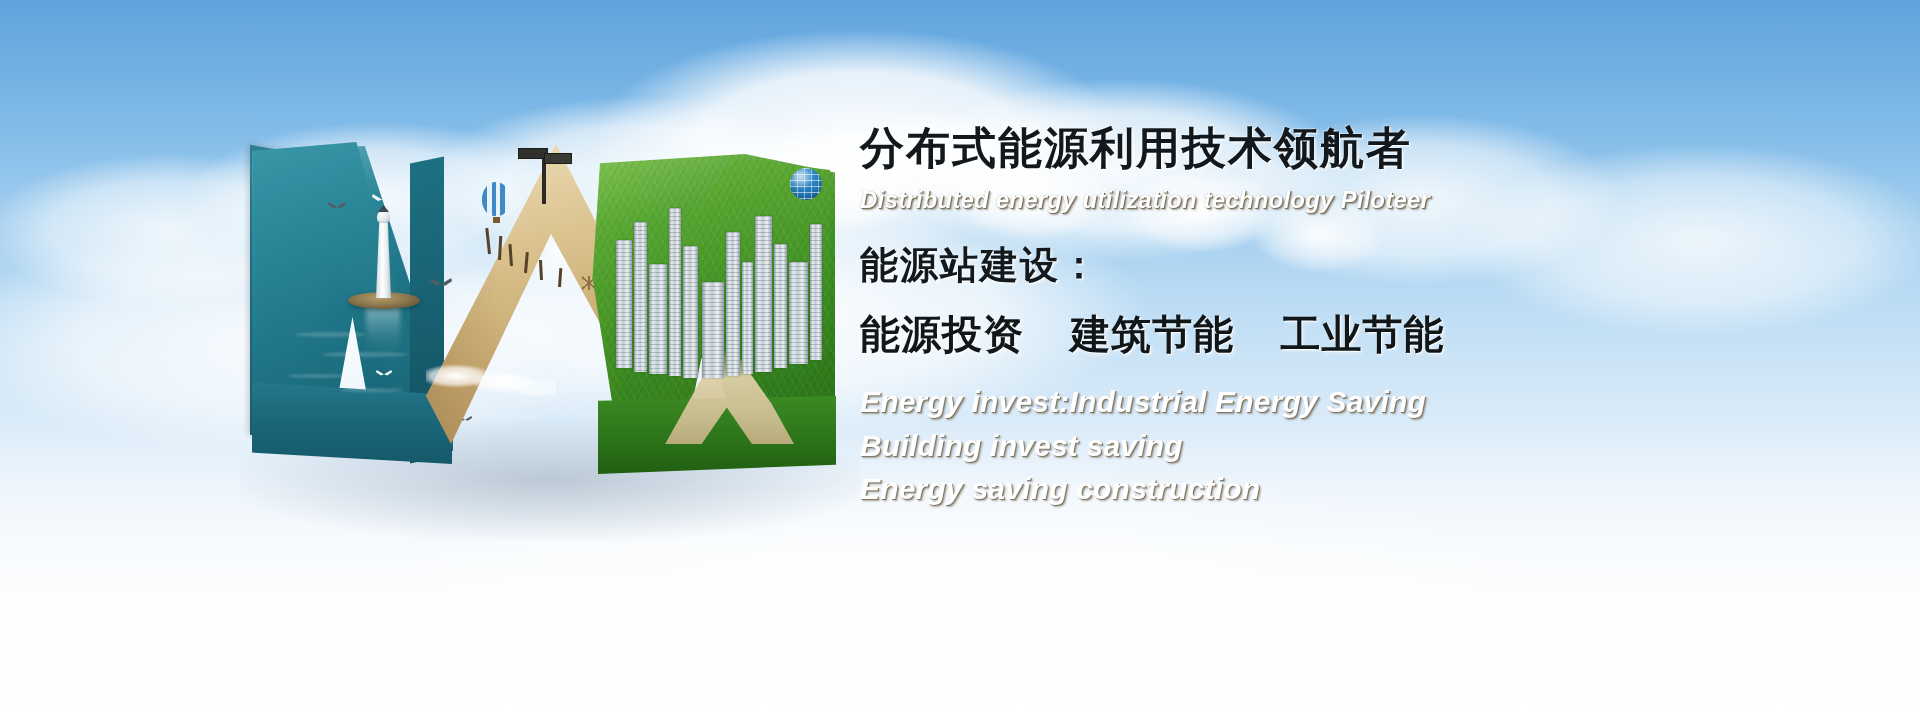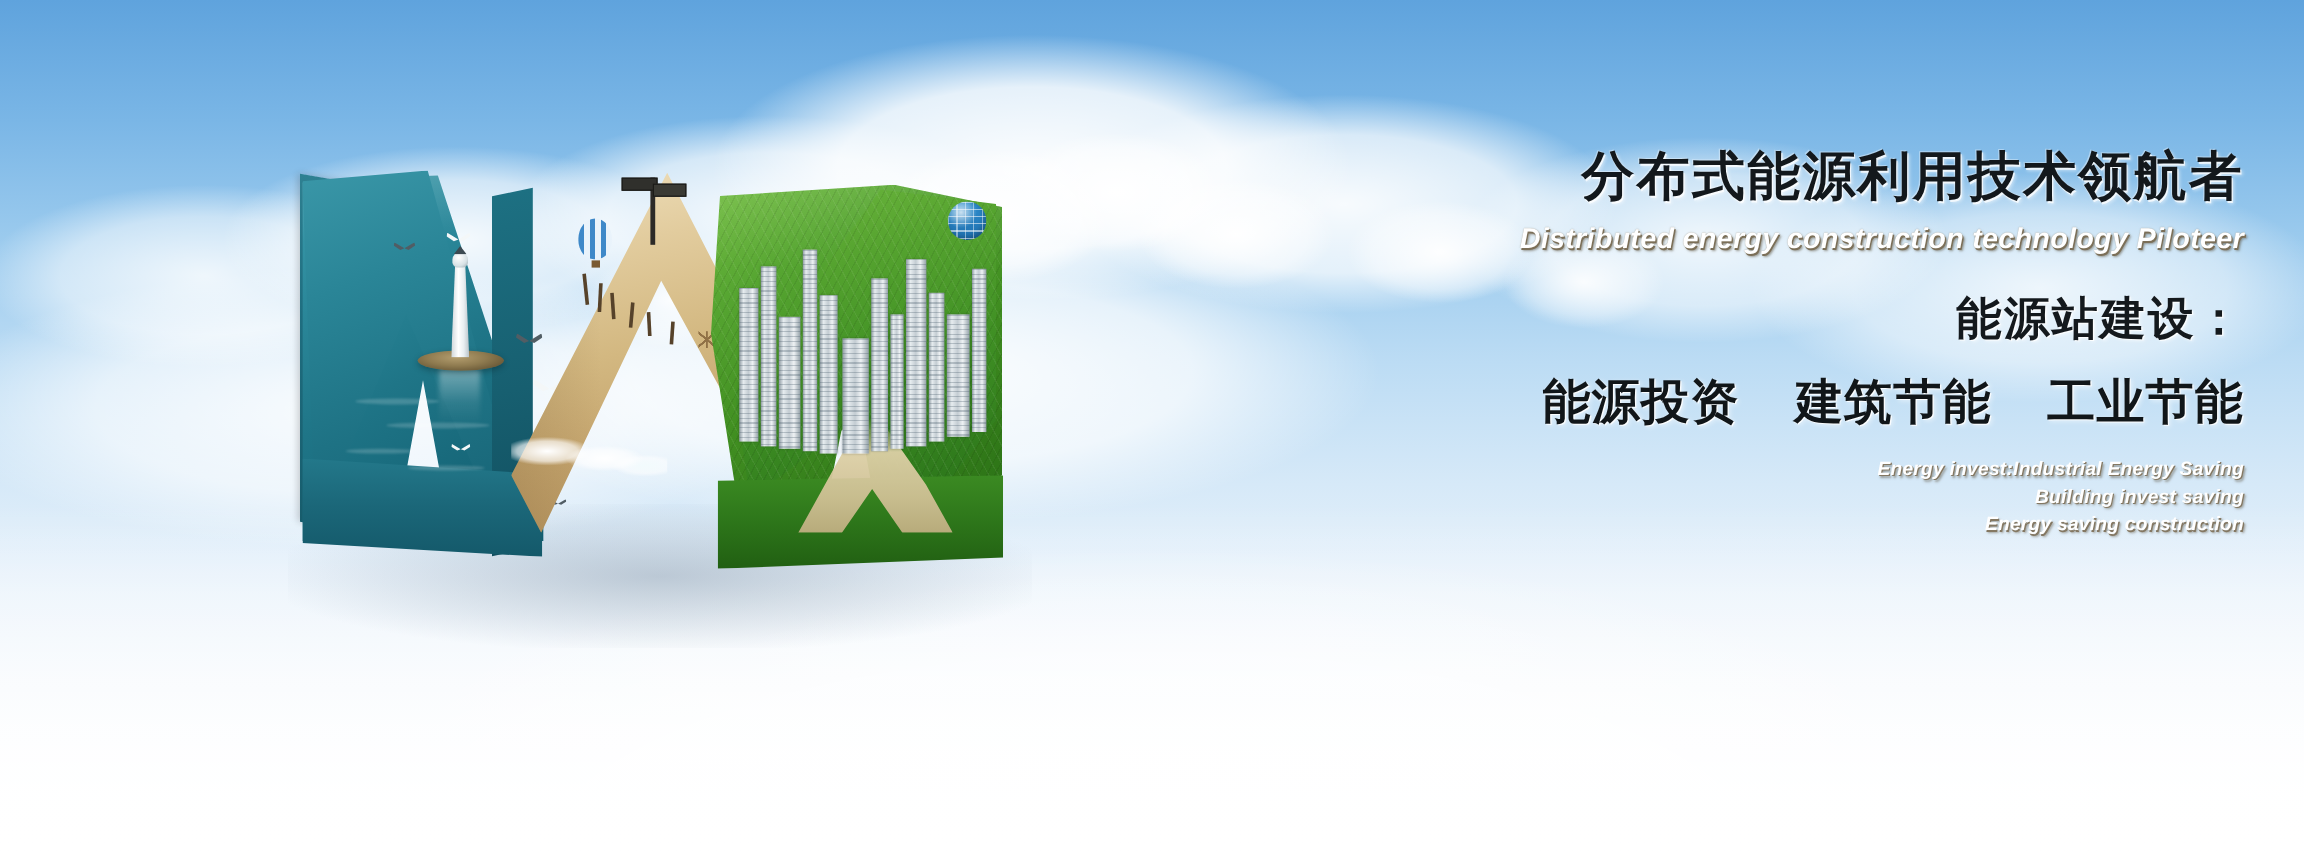--- a/index.html
+++ b/index.html
@@ -341,21 +341,21 @@
       repeating-linear-gradient(to right, rgba(255,255,255,0.45) 0px, rgba(255,255,255,0.45) 1px, rgba(255,255,255,0) 1px, rgba(255,255,255,0) 7px);
   }
 
   
   #copy {
     position: absolute;
     left: 860px;
     top: 126px;
     width: 1010px;
   }
-  .line { white-space: nowrap; text-align: right; }
+  .line { white-space: nowrap; }
 
   .headline {
     font-size: 44px;
     font-weight: bold;
     letter-spacing: 2px;
     color: #13181c;
     line-height: 1.0;
     text-shadow:
       1px 1px 0 rgba(255,255,255,0.75),
       2px 2px 3px rgba(255,255,255,0.5),
@@ -389,21 +389,21 @@
     font-weight: bold;
     letter-spacing: 1px;
     color: #111619;
     text-shadow:
       1px 1px 0 rgba(255,255,255,0.85),
       2px 2px 4px rgba(255,255,255,0.55);
   }
   .services .gap { display: inline-block; width: 22px; }
   .service-en {
     margin-top: 18px;
-    font-size: 16px;
+    font-size: 30px;
     font-weight: bold;
     font-style: italic;
     color: #ffffff;
     letter-spacing: 0.2px;
     line-height: 1.45;
     text-shadow:
       1px 1px 0 #847863,
       2px 2px 2px rgba(90,80,60,0.5);
   }
 </style>
@@ -497,21 +497,21 @@
 
       <div class="globe"></div>
     </div>
 
   </div>
 
   <div id="copy">
 
     <div class="line headline">分布式能源利用技术领航者</div>
 
-    <div class="line subhead-en">Distributed energy construction technology Piloteer</div>
+    <div class="line subhead-en">Distributed energy utilization technology Piloteer</div>
 
     <div class="line segment-title">能源站建设：</div>
 
     <div class="line services">
       <span>能源投资</span>
       <span class="gap"></span>
       <span>建筑节能</span>
       <span class="gap"></span>
       <span>工业节能</span>
     </div>

